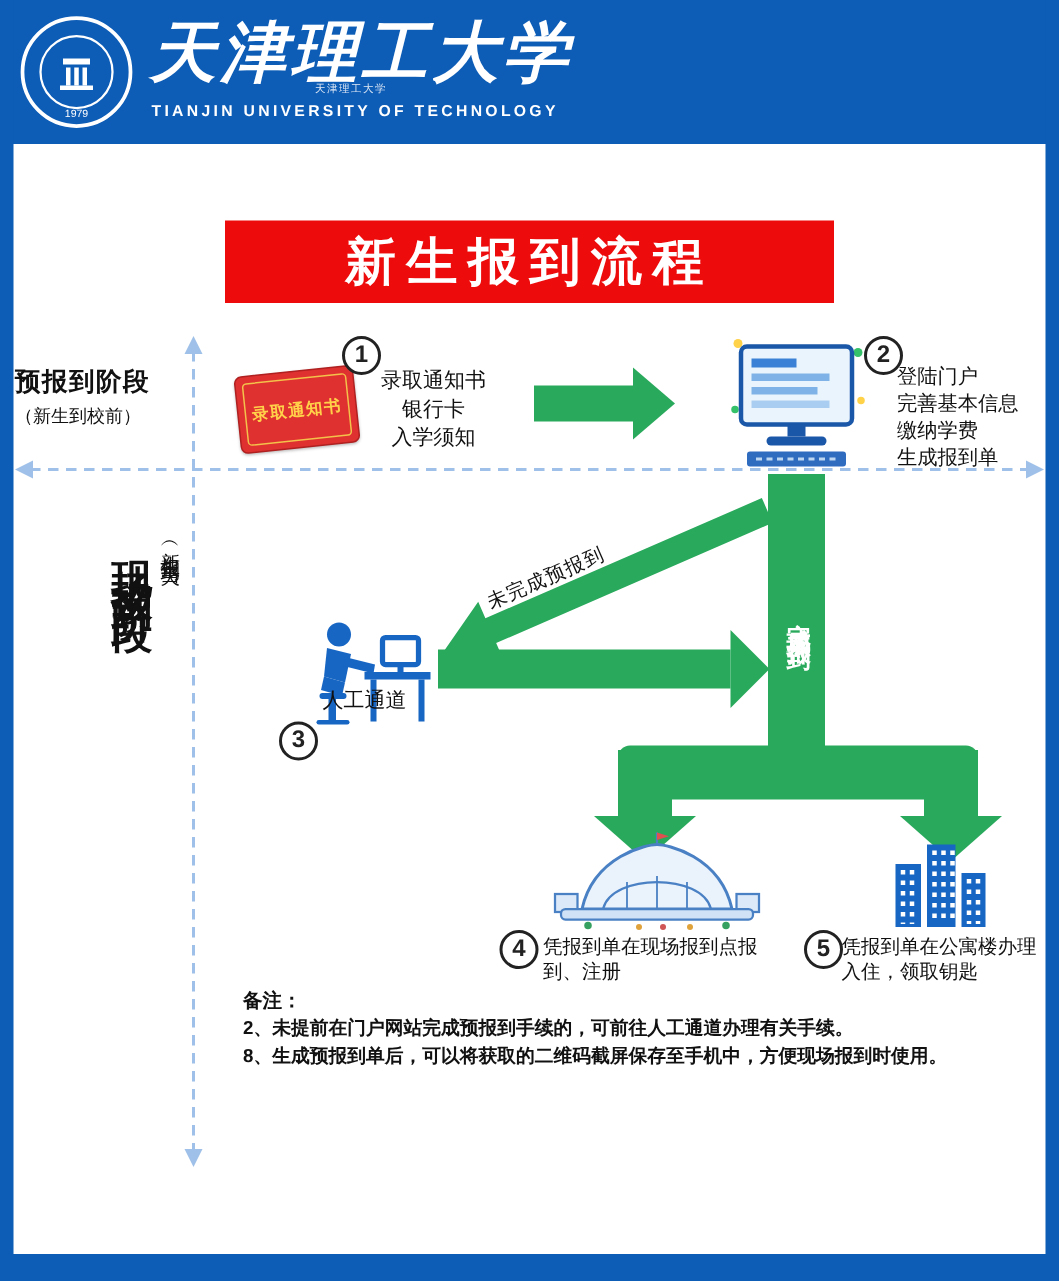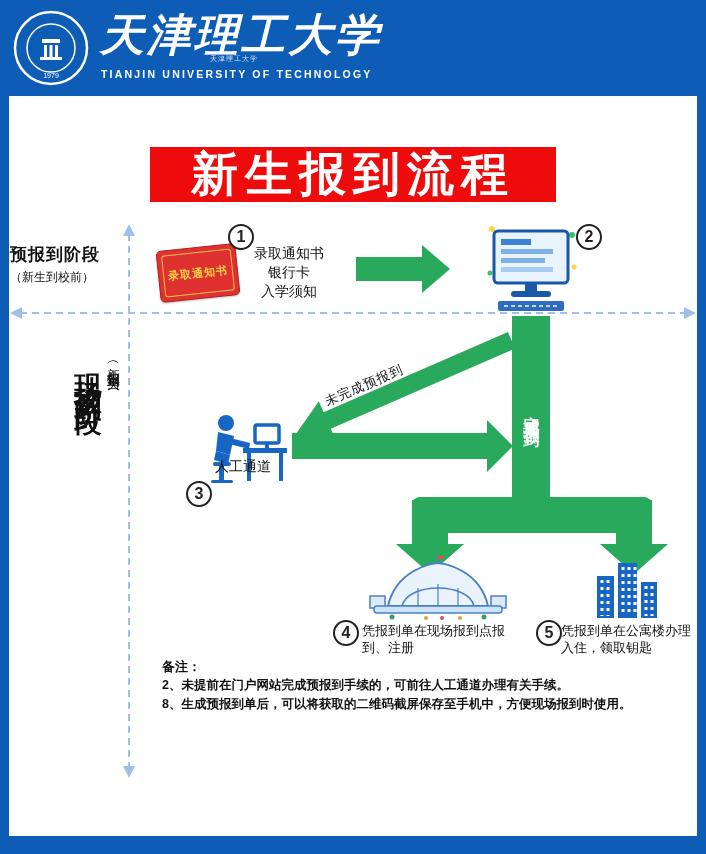--- a/index.html
+++ b/index.html
@@ -16,21 +16,21 @@
   .header { position:absolute; left:0; top:0; width:706px; height:96px; background:#0d5cb6; z-index:4; }
   .seal { position:absolute; left:12px; top:7px; }
   .uni-zh { position:absolute; left:100px; top:6px; color:#fff; font-family:"DejaVu Serif", serif;
             font-weight:bold; font-style:italic; font-size:44px; letter-spacing:3px; white-space:nowrap; }
   .uni-sig { position:absolute; left:210px; top:54px; color:#fff; font-size:7px; letter-spacing:1px; opacity:.85; }
   .uni-en { position:absolute; left:101px; top:68px; color:#fff; font-size:10.5px; font-weight:bold; letter-spacing:2.2px; white-space:nowrap;text-align:center; }
 
   
   .banner { position:absolute; left:150px; top:147px; width:406px; height:55px; background:#ed0b0b;
             display:flex; align-items:center; justify-content:center; z-index:4; }
-  .banner span { color:#fff; font-size:47px; font-weight:bold; letter-spacing:7px; }
+  .banner span { color:#fff; font-size:34px; font-weight:bold; letter-spacing:7px; }
 
   
   .stage-pre { position:absolute; left:10px; top:243px; width:118px; z-index:4; color:#111; }
   .stage-pre .l1 { font-size:17px; font-weight:bold; letter-spacing:1px; }
   .stage-pre .l2 { font-size:12px; margin-top:3px; }
   .v-text { writing-mode:vertical-rl; text-orientation:upright; }
   .stage-onsite { position:absolute; left:70px; top:352px; height:230px; font-size:27px; font-weight:bold;
                   letter-spacing:7px; color:#111; z-index:4; }
   .stage-onsite-sub { position:absolute; left:104px; top:356px; height:225px; font-size:13px; color:#111;
                       letter-spacing:2px; z-index:4; }
@@ -169,20 +169,26 @@
     <rect x="8" y="10" width="74" height="52" rx="4" fill="#eaf4fd" stroke="#1a57a8" stroke-width="3"></rect>
     <rect x="15" y="18" width="30" height="6" fill="#3b82d6"></rect>
     <rect x="15" y="28" width="52" height="5" fill="#7fb3e8"></rect>
     <rect x="15" y="37" width="44" height="5" fill="#7fb3e8"></rect>
     <rect x="15" y="46" width="52" height="5" fill="#a9cdf0"></rect>
     <rect x="39" y="62" width="12" height="8" fill="#1a57a8"></rect>
     <rect x="25" y="70" width="40" height="6" rx="3" fill="#1a57a8"></rect>
     <rect x="12" y="80" width="66" height="10" rx="2" fill="#2f6bbf"></rect>
     <line x1="18" y1="85" x2="72" y2="85" stroke="#bcd6f2" stroke-width="2" stroke-dasharray="4 3"></line>
   </svg>
+  <div class="txt step2-lines">
+    <div>登陆门户</div>
+    <div>完善基本信息</div>
+    <div>缴纳学费</div>
+    <div>生成报到单</div>
+  </div>
 
   <div class="done-label">完成预报到</div>
   <div class="notdone-label">未完成预报到</div>
 
   <svg class="icon" style="left:203px; top:412px;" width="86" height="72" viewBox="0 0 86 72">
     <g fill="#1766c4">
       <circle cx="23" cy="11" r="8"></circle>
       <path d="M15,20 L31,24 L27,43 L13,39 Z"></path>
       <path d="M27,26 L47,31 L46,37 L26,32 Z"></path>
       <path d="M13,39 L27,43 L25,52 L11,48 Z"></path>

